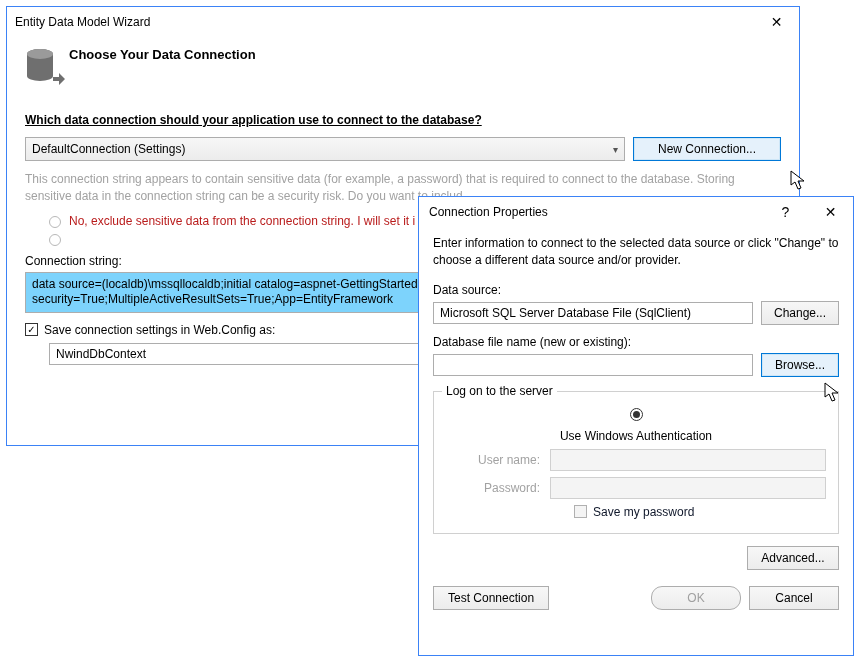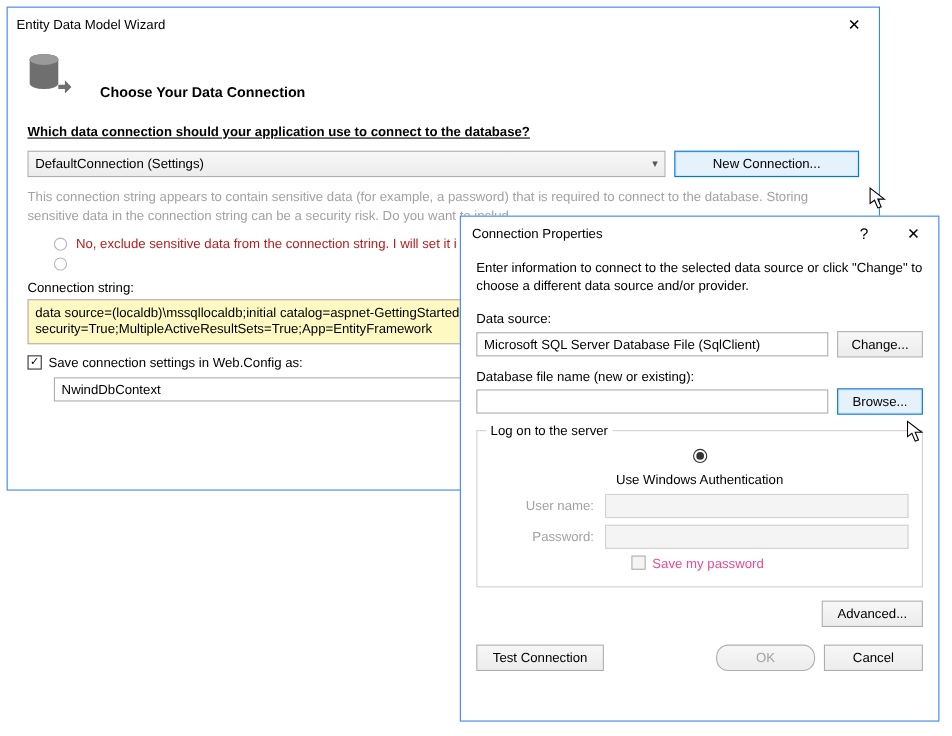--- a/index.html
+++ b/index.html
@@ -35,23 +35,23 @@
   .titlebar-close {
     width: 45px;
     height: 30px;
     display: flex;
     align-items: center;
     justify-content: center;
     font-size: 14px;
   }
   .wizard-header {
     display: flex;
-    align-items: flex-end;
+    align-items: flex-start;
     padding: 10px 18px 22px 18px;
-    gap: 26px;
+    gap: 4px;
   }
   .db-icon svg { display: block; }
   .wizard-heading { font-weight: bold; font-size: 13px; }
   .wizard-body { padding: 0 18px 10px 18px; }
   .question { font-weight: bold; margin-bottom: 10px; font-size: 12px; text-decoration: underline; }
   .row-conn {
     display: flex;
     gap: 8px;
     margin-bottom: 10px;
   }
@@ -96,21 +96,21 @@
     width: 12px; height: 12px;
     border: 1px solid #b8b8b8;
     border-radius: 50%;
     background: #fff;
     flex-shrink: 0;
   }
   .label-row { margin-top: 8px; margin-bottom: 4px; }
   .textbox {
     width: 100%;
     border: 1px solid #adadad;
-    background: #fef9c3;
+    background: #7dd3fc;
     padding: 4px 6px;
     font-family: inherit;
     font-size: 12px;
     line-height: 1.3;
     min-height: 38px;
   }
   .check-row {
     display: flex;
     align-items: center;
     gap: 6px;
@@ -208,21 +208,21 @@
   .cred-row input {
     flex: 1; height: 22px;
     border: 1px solid #d0d0d0;
     background: #f4f4f4;
     padding: 0 6px;
     font-family: inherit;
   }
   .save-pwd {
     display: flex; align-items: center; gap: 6px;
     margin-left: 104px; margin-top: 6px;
-    color: #ec4899;
+    color: #0f172a;
   }
   .save-pwd .cb {
     width: 13px; height: 13px; border: 1px solid #b0b0b0; background: #f4f4f4;
   }
   .adv-row {
     display: flex; justify-content: flex-end; margin-top: 12px;
   }
   .footer-row {
     display: flex; gap: 8px;
     margin-top: 16px;
@@ -256,21 +256,21 @@
     </span>
     <span class="wizard-heading">Choose Your Data Connection</span>
   </div>
   <div class="wizard-body">
     <div class="question">Which data connection should your application use to connect to the database?</div>
     <div class="row-conn">
       <div class="dropdown">
         <span>DefaultConnection (Settings)</span>
         <span class="chev">▾</span>
       </div>
-      <div class="btn highlight" style="width:168px">
+      <div class="btn highlight" style="width:148px">
         <span>New Connection...</span>
       </div>
     </div>
     <div class="gray-text">This connection string appears to contain sensitive data (for example, a password) that is required to connect to the database. Storing sensitive data in the connection string can be a security risk. Do you want to includ</div>
     <div class="radio-row">
       <span class="radio-circle"></span>
       <span>No, exclude sensitive data from the connection string. I will set it i</span>
     </div>
     <div class="radio-row">
       <span class="radio-circle"></span>

